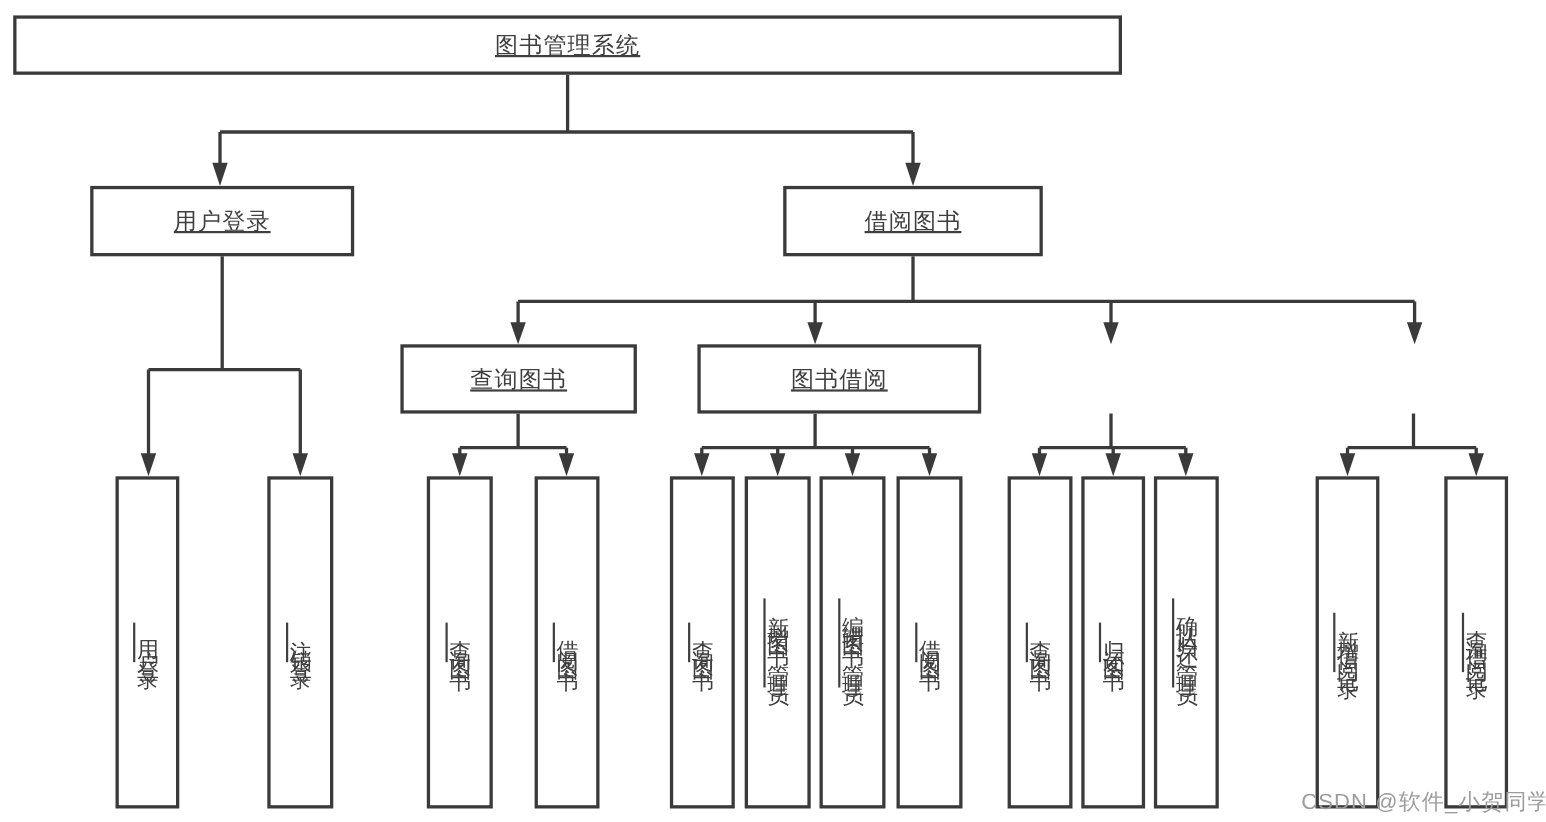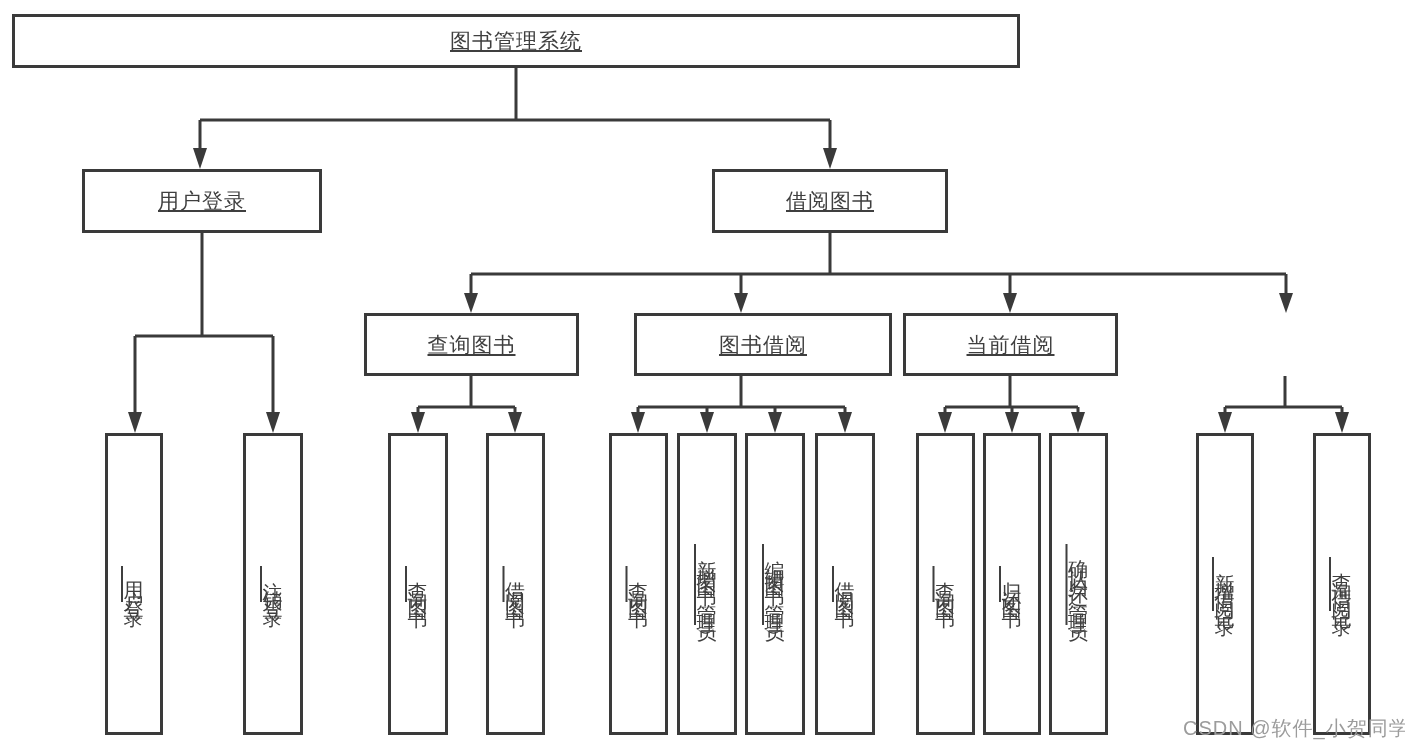--- a/index.html
+++ b/index.html
@@ -95,23 +95,20 @@
   <div class="node h" style="left:712px;top:169px;width:236px;height:64px">
     <span>借阅图书</span>
   </div>
 
   <div class="node h" style="left:364px;top:313px;width:215px;height:63px">
     <span>查询图书</span>
   </div>
   <div class="node h" style="left:634px;top:313px;width:258px;height:63px">
     <span>图书借阅</span>
   </div>
-  <div class="node h" style="left:903px;top:313px;width:215px;height:63px">
-    <span>当前借阅</span>
-  </div>
 
   <div class="node v" style="left:105px;top:433px;width:58px;height:302px">
     <span>用户登录</span>
   </div>
   <div class="node v" style="left:243px;top:433px;width:60px;height:302px">
     <span>注销登录</span>
   </div>
 
   <div class="node v" style="left:388px;top:433px;width:60px;height:302px">
     <span>查询图书</span>

